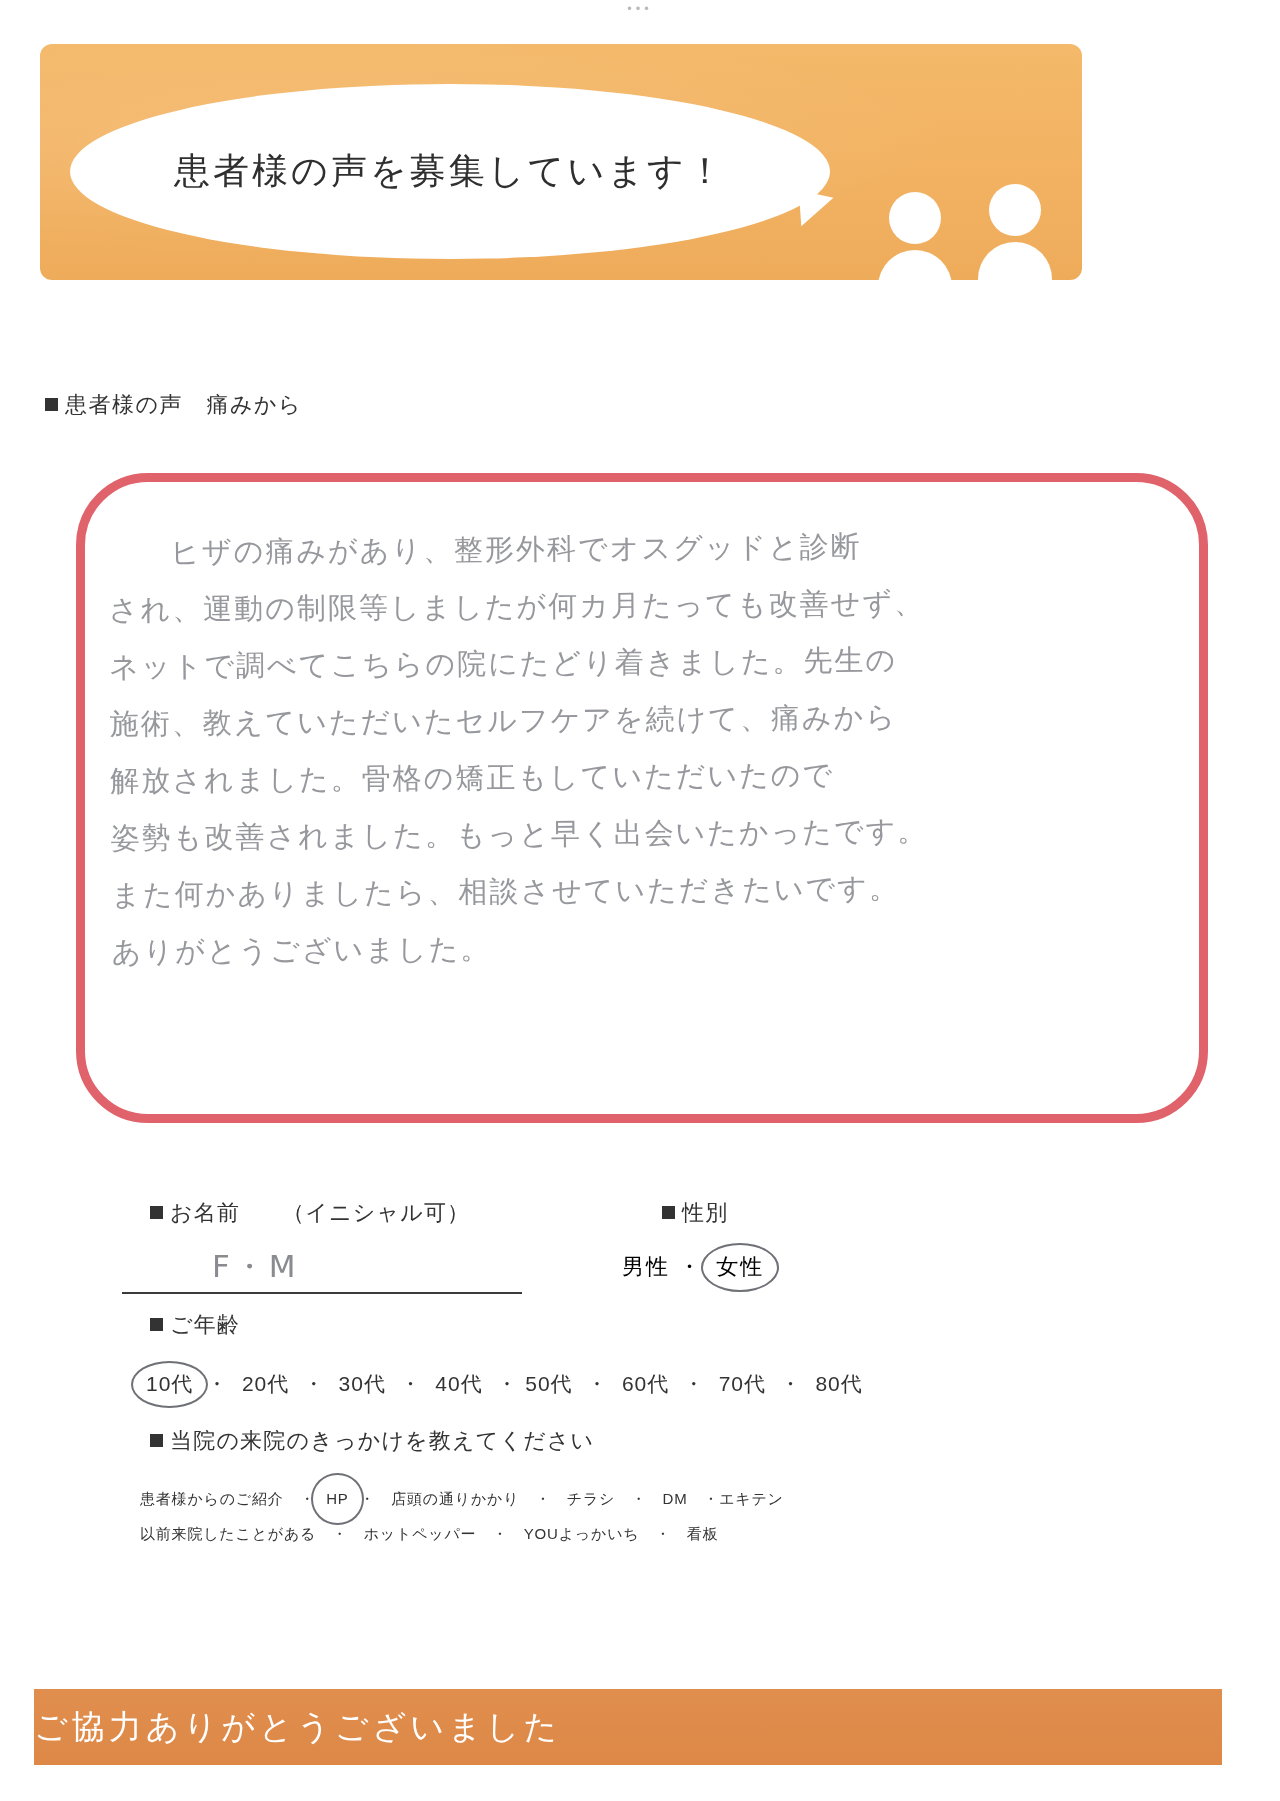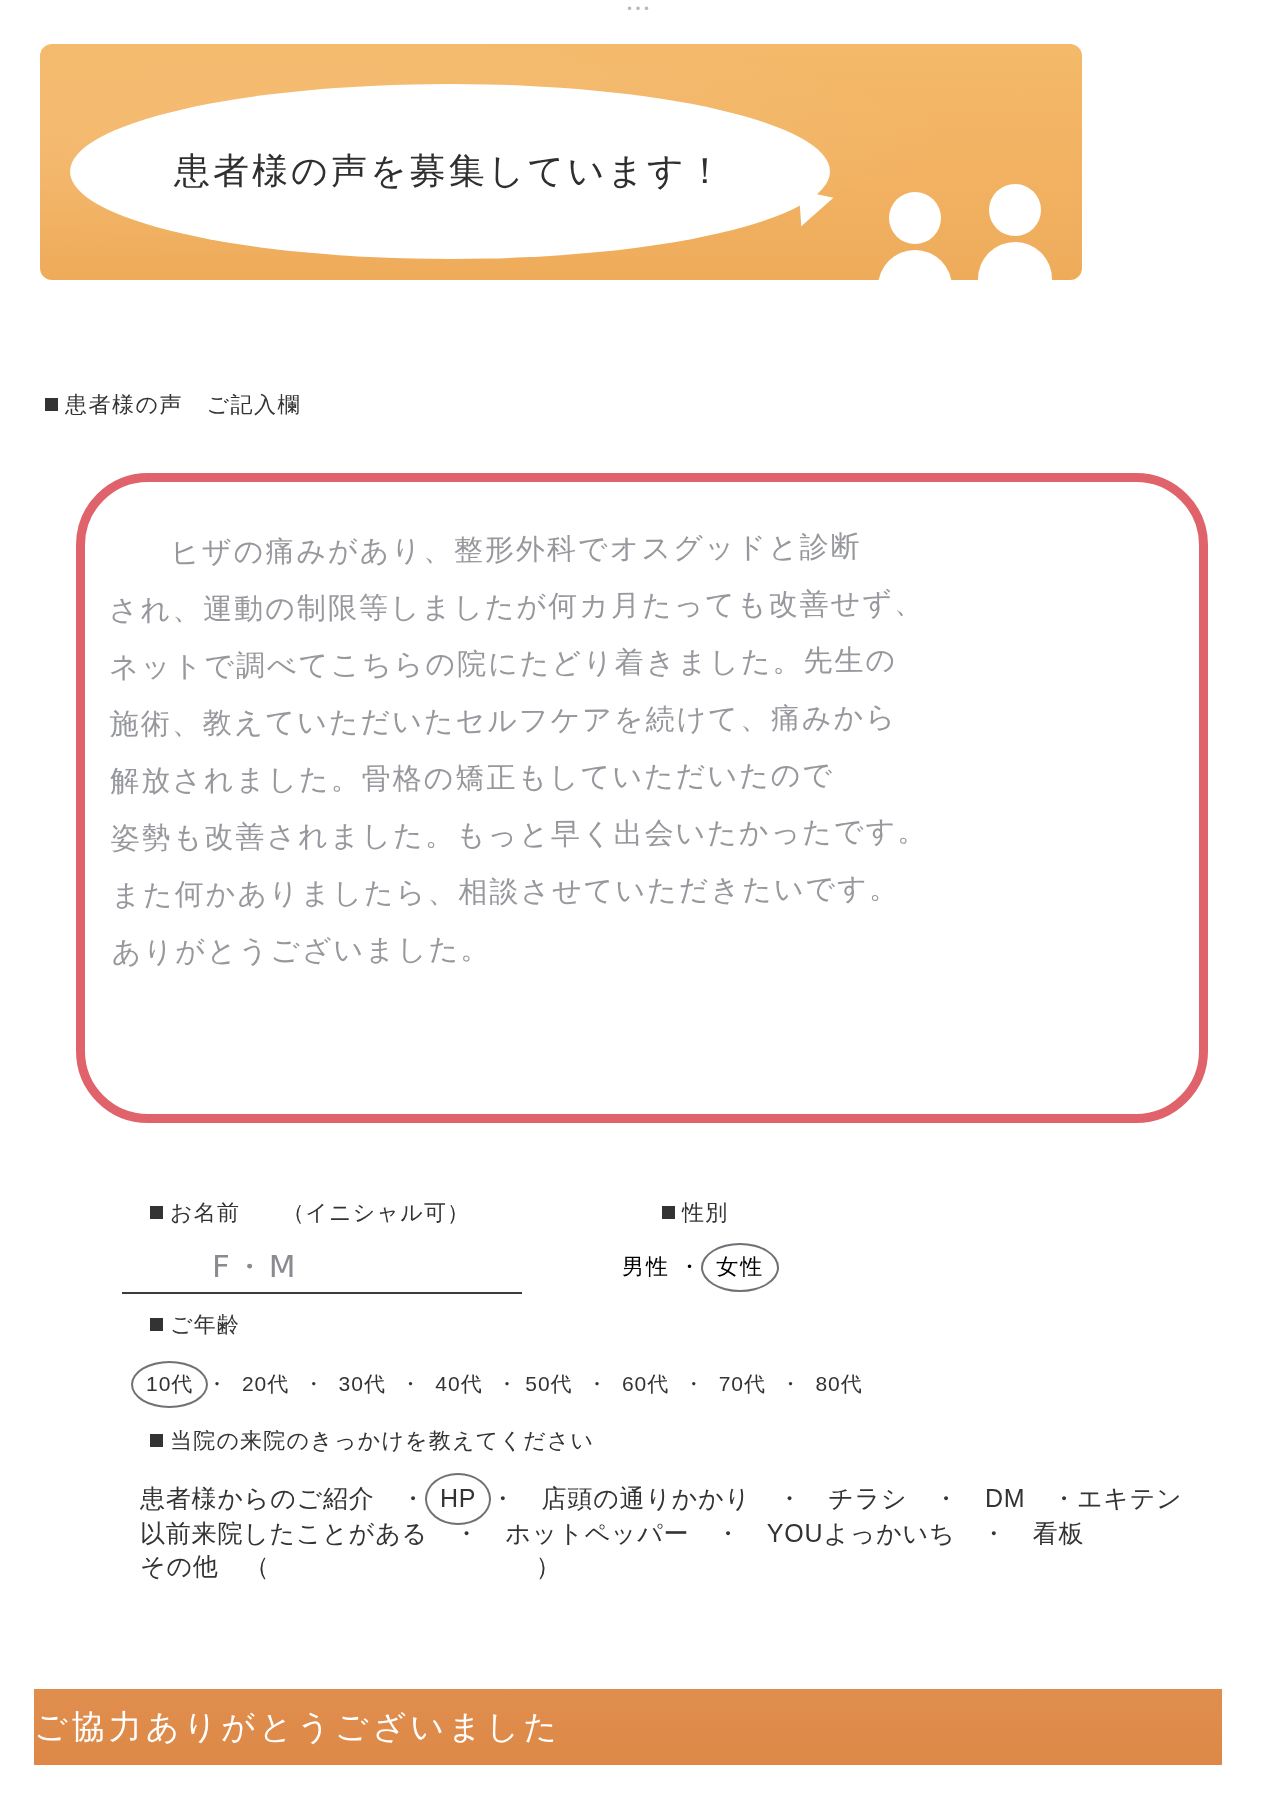--- a/index.html
+++ b/index.html
@@ -231,21 +231,21 @@
 
   .row-source-head {
     position: absolute;
     left: 110px;
     top: 246px;
   }
   .source-lines {
     position: absolute;
     left: 140px;
     top: 300px;
-    font-size: 25px;
+    font-size: 15px;
     line-height: 33px;
     letter-spacing: 0.8px;
     color: #333333;
   }
   .other-line {
     letter-spacing: 0.8px;
   }
   .other-paren-space {
     display: inline-block;
     width: 250px;
@@ -283,21 +283,21 @@
     <div class="head"></div>
     <div class="body"></div>
   </div>
   <div class="person person-2">
     <div class="head"></div>
     <div class="body"></div>
   </div>
 </div>
 
 <div class="section-label">
-  <span class="sq"></span><span>患者様の声　ご記入欄</span>
+  <span class="sq"></span><span>患者様の声　痛みから</span>
 </div>
 
 <div class="voice-box"></div>
 <div class="handwriting">　　ヒザの痛みがあり、整形外科でオスグッドと診断
 され、運動の制限等しましたが何カ月たっても改善せず、
 ネットで調べてこちらの院にたどり着きました。先生の
 施術、教えていただいたセルフケアを続けて、痛みから
 解放されました。骨格の矯正もしていただいたので
 姿勢も改善されました。もっと早く出会いたかったです。
 また何かありましたら、相談させていただきたいです。
@@ -349,24 +349,19 @@
     <span class="sq"></span><span>当院の来院のきっかけを教えてください</span>
   </div>
 
   <div class="source-lines">
     <div>
       <span>患者様からのご紹介　・</span>
       <span class="circled">HP</span>
       <span>・　店頭の通りかかり　・　チラシ　・　DM　・エキテン</span>
     </div>
     <div>以前来院したことがある　・　ホットペッパー　・　YOUよっかいち　・　看板</div>
-    <div class="other-line">
-      <span>その他　（</span>
-      <span class="other-paren-space"></span>
-      <span>）</span>
-    </div>
   </div>
 
 </div>
 
 <div class="footer-bar">
   <div class="footer-text">ご協力ありがとうございました</div>
 </div>
 
 </body></html>

